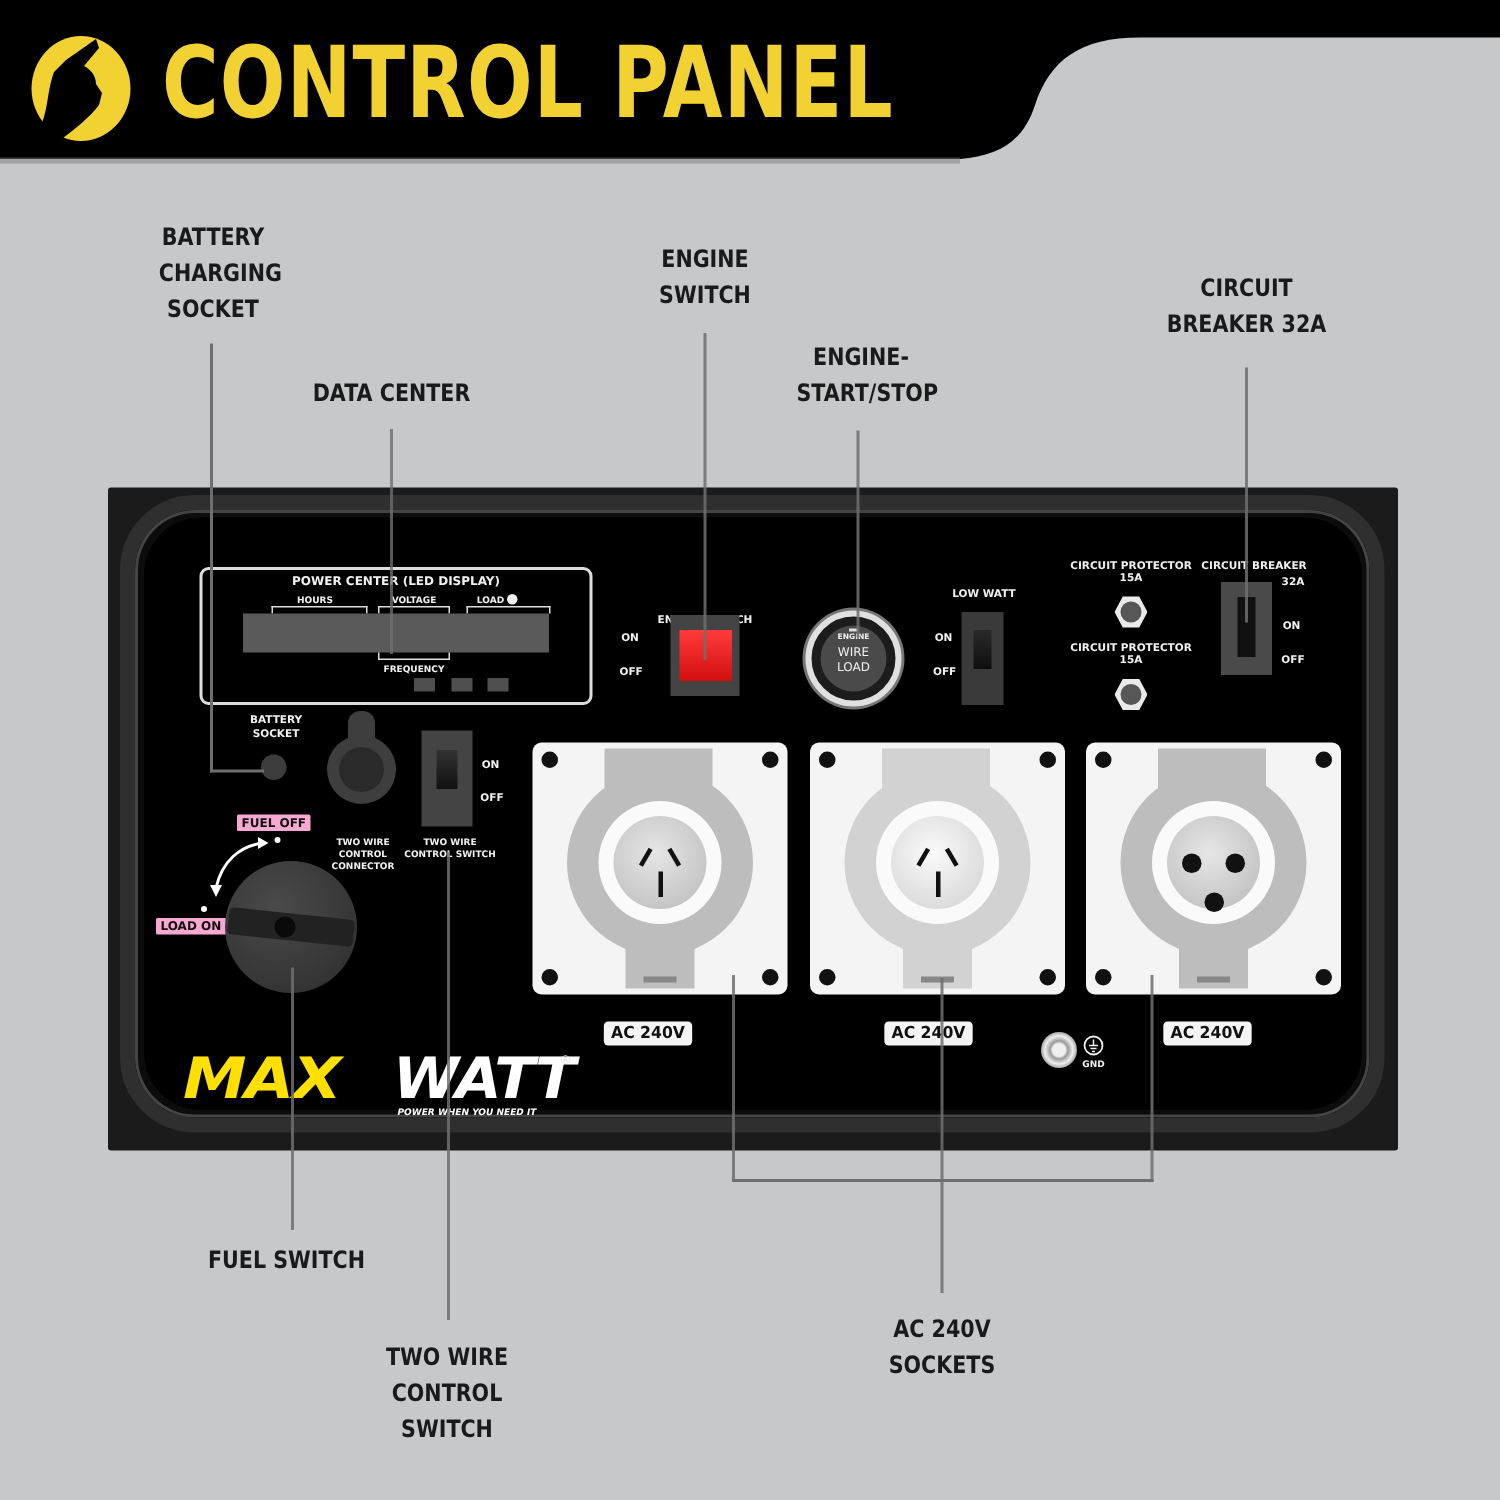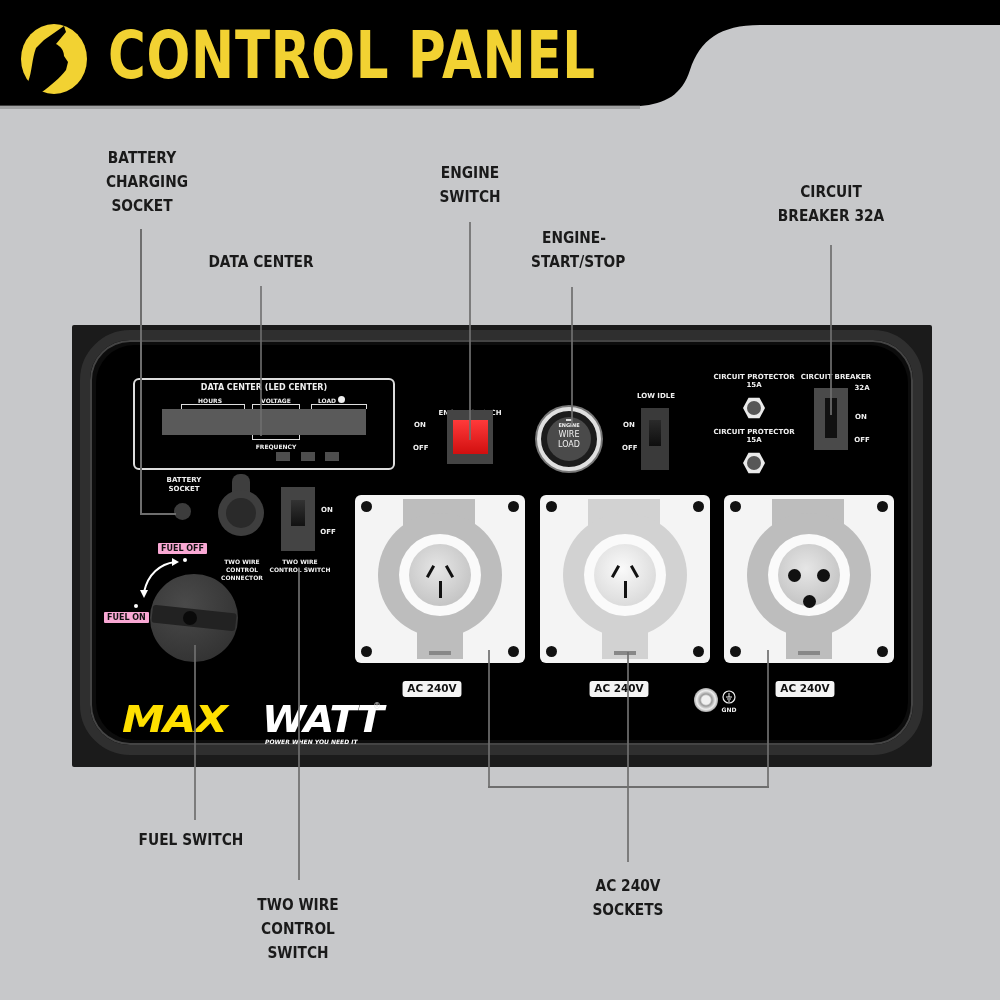--- a/index.html
+++ b/index.html
@@ -100,21 +100,21 @@
 <div class="callout" style="left:768px;top:180px;width:126px">
   <span>CIRCUIT</span>
   <span>BREAKER 32A</span>
 </div>
 
 <div class="panel-outer"></div>
 <div class="panel-frame"></div>
 <div class="panel-inner"></div>
 
 <div class="dc-box"></div>
-<div class="ptxt" style="left:133px;top:383px;width:262px;font-size:8px">DATA CENTER (LED CENTER)</div>
+<div class="ptxt" style="left:133px;top:383px;width:262px;font-size:8px">POWER CENTER (LED DISPLAY)</div>
 <div class="ptxt" style="left:190px;top:396px;width:40px;font-size:6px">HOURS</div>
 <div class="ptxt" style="left:256px;top:396px;width:40px;font-size:6px">VOLTAGE</div>
 <div class="ptxt" style="left:312px;top:396px;width:30px;font-size:6px">LOAD</div>
 <div class="abs" style="left:338px;top:396px;width:7px;height:7px;border-radius:50%;background:#eee"></div>
 <div class="bracket" style="left:181px;top:404px;width:64px;height:5px;border-bottom:none"></div>
 <div class="bracket" style="left:252px;top:404px;width:48px;height:5px;border-bottom:none"></div>
 <div class="bracket" style="left:311px;top:404px;width:56px;height:5px;border-bottom:none"></div>
 <div class="dc-lcd"></div>
 <div class="bracket" style="left:252px;top:435px;width:48px;height:5px;border-top:none"></div>
 <div class="ptxt" style="left:246px;top:442px;width:60px;font-size:6px">FREQUENCY</div>
@@ -128,21 +128,21 @@
 <div class="rocker" style="left:447px;top:410px;width:46px;height:54px"></div>
 <div class="engine-red" style="left:453px;top:420px;width:35px;height:34px"></div>
 
 <div class="ss-btn" style="left:537px;top:407px;width:64px;height:64px;background:#1c1c1c;border:4px solid #e0e0e0;box-shadow:0 0 0 2px #777"></div>
 <div class="ss-btn" style="left:547px;top:417px;width:44px;height:44px;background:#4a4a4a"></div>
 <div class="abs" style="left:566px;top:419px;width:6px;height:2px;background:#ddd"></div>
 <div class="ptxt" style="left:550px;top:422px;width:38px;font-size:5px;line-height:7px">ENGINE</div>
 <div class="ptxt" style="left:550px;top:430px;width:38px;font-size:8px;line-height:10px;font-weight:normal">WIRE</div>
 <div class="ptxt" style="left:550px;top:440px;width:38px;font-size:8px;line-height:10px;font-weight:normal">LOAD</div>
 
-<div class="ptxt" style="left:633px;top:392px;width:46px">LOW IDLE</div>
+<div class="ptxt" style="left:633px;top:392px;width:46px">LOW WATT</div>
 <div class="ptxt" style="left:622px;top:421px;width:14px">ON</div>
 <div class="ptxt" style="left:622px;top:444px;width:14px">OFF</div>
 <div class="rocker" style="left:641px;top:408px;width:28px;height:62px;background:#3a3a3a"></div>
 <div class="abs" style="left:649px;top:420px;width:12px;height:26px;background:linear-gradient(#2a2a2a,#0e0e0e)"></div>
 
 <div class="ptxt" style="left:712px;top:373px;width:84px">CIRCUIT  PROTECTOR</div>
 <div class="ptxt" style="left:742px;top:381px;width:24px">15A</div>
 <div class="hex" style="left:743px;top:397px"></div>
 <div class="ptxt" style="left:712px;top:428px;width:84px">CIRCUIT  PROTECTOR</div>
 <div class="ptxt" style="left:742px;top:436px;width:24px">15A</div>
@@ -167,21 +167,21 @@
 <div class="ptxt" style="left:216px;top:574px;width:52px;font-size:6px;line-height:8px">CONNECTOR</div>
 
 <div class="rocker" style="left:281px;top:487px;width:34px;height:64px;background:#444"></div>
 <div class="abs" style="left:291px;top:500px;width:14px;height:26px;background:linear-gradient(#333,#111)"></div>
 <div class="ptxt" style="left:320px;top:506px;width:14px">ON</div>
 <div class="ptxt" style="left:320px;top:528px;width:16px">OFF</div>
 <div class="ptxt" style="left:270px;top:558px;width:60px;font-size:6px;line-height:8px">TWO WIRE</div>
 <div class="ptxt" style="left:265px;top:566px;width:70px;font-size:6px;line-height:8px">CONTROL SWITCH</div>
 
 <div class="fuel-tag" style="left:158px;top:543px">FUEL OFF</div>
-<div class="fuel-tag" style="left:104px;top:612px">FUEL ON</div>
+<div class="fuel-tag" style="left:104px;top:612px">LOAD ON</div>
 <svg class="abs" style="left:130px;top:552px" width="60" height="60">
   <circle cx="55" cy="8" r="2" fill="#fff"></circle>
   <circle cx="6" cy="54" r="2" fill="#fff"></circle>
   <path d="M45 10 C30 12 18 22 14 40" stroke="#fff" stroke-width="2" fill="none"></path>
   <path d="M42 6 L49 10 L42 14 Z" fill="#fff"></path>
   <path d="M10 38 L14 46 L18 38 Z" fill="#fff"></path>
 </svg>
 <div class="abs" style="left:150px;top:574px;width:88px;height:88px;border-radius:50%;background:radial-gradient(circle at 40% 35%,#4a4a4a,#2c2c2c)"></div>
 <div class="abs" style="left:152px;top:609px;width:84px;height:18px;background:#222;transform:rotate(6deg);border-radius:3px"></div>
 <div class="abs" style="left:183px;top:611px;width:14px;height:14px;border-radius:50%;background:#0a0a0a"></div>

